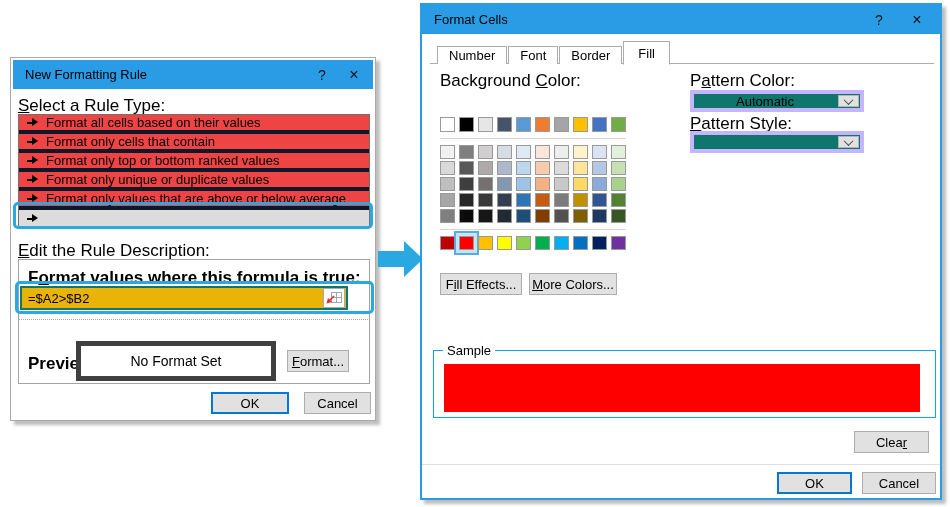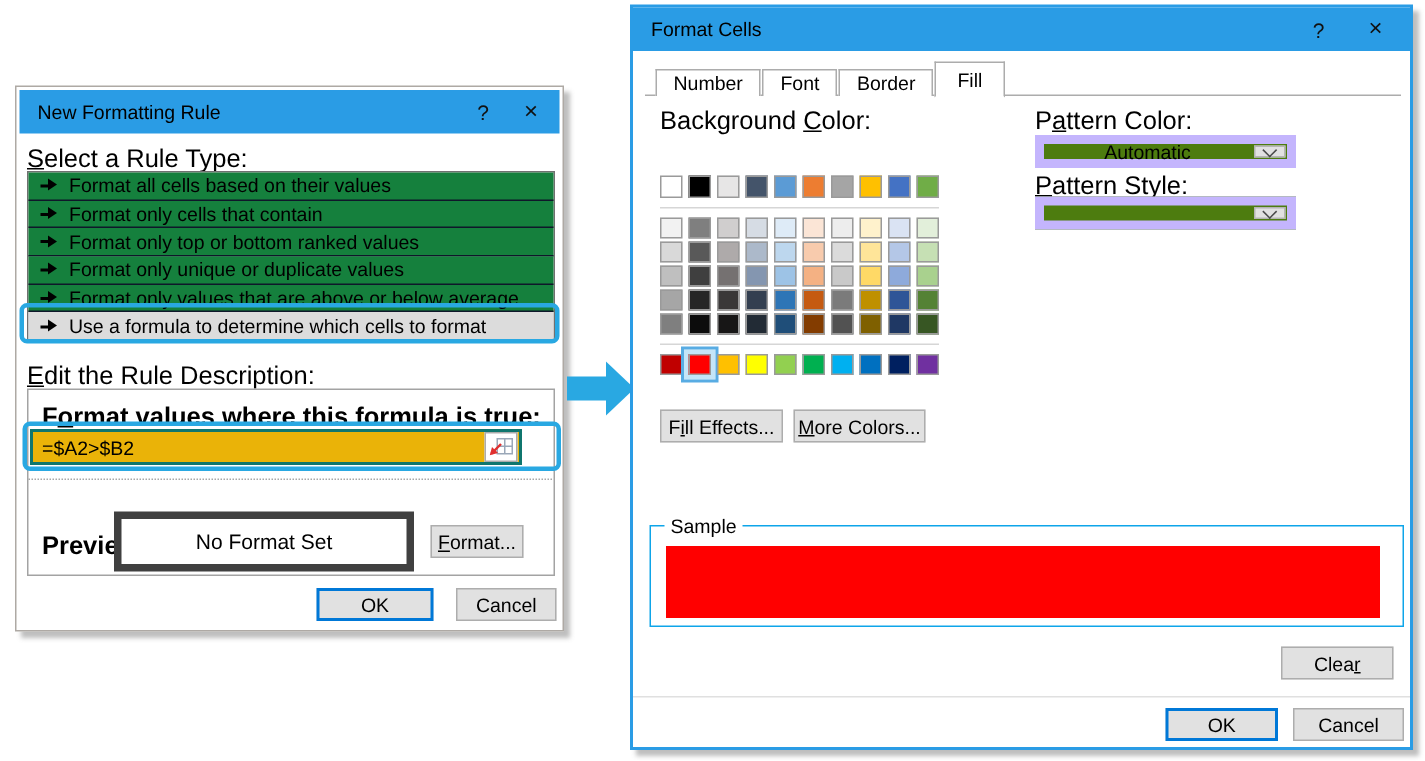--- a/index.html
+++ b/index.html
@@ -21,21 +21,21 @@
   u{text-decoration:underline;}
 
   .btn{position:absolute;display:flex;align-items:center;justify-content:center;background:#E1E1E1;border:1px solid #ADADAD;font-size:13px;height:22px;}
   .btn.default{border:2px solid var(--btn-blue);}
 
   
   .dlg-left{left:10px;top:57px;width:366px;height:364px;border:1px solid #AEA9A4;box-shadow:4px 4px 3px rgba(110,110,110,0.45);}
   .dlg-left .titlebar{left:2px;right:2px;top:2px;height:29px;}
   .lbl{position:absolute;font-size:17px;white-space:nowrap;}
   .rule-list{position:absolute;left:7px;top:56px;width:352px;height:114px;border:1px solid #707070;background:#fff;display:flex;flex-direction:column;}
-  .rule-item{height:19px;display:flex;align-items:center;padding-left:8px;border-bottom:1px solid #0f172a;background:#15803d;}
+  .rule-item{height:19px;display:flex;align-items:center;padding-left:8px;border-bottom:4px solid #0f172a;background:#ef4444;}
   .rule-item:last-child{border-bottom:none;}
   .rule-item.selected{background:#DCDCDC;}
   .bullet{position:relative;width:13px;height:9px;margin-right:6px;flex:none;}
   .bullet::before{content:"";position:absolute;left:0;top:3.5px;width:6px;height:2px;background:#000;}
   .bullet::after{content:"";position:absolute;left:5px;top:0;width:0;height:0;border-left:6px solid #000;border-top:4.5px solid transparent;border-bottom:4.5px solid transparent;}
   .annotation{position:absolute;border:3px solid var(--hl);border-radius:5px;background:transparent;pointer-events:none;}
   .ann-rule{left:2px;top:144px;width:360px;height:27px;}
   .groupbox{position:absolute;border:1px solid #A3A3A3;background:#fff;}
   .gb-edit{left:7px;top:201px;width:352px;height:125px;}
   .formula-wrap{position:absolute;left:9px;top:228px;width:328px;height:24px;border:2px solid #0f766e;background:#eab308;display:flex;align-items:center;}
@@ -57,21 +57,21 @@
   .tab{height:18px;padding:0 11px;display:flex;align-items:center;font-size:13px;background:#fff;border:1px solid #ACACAC;border-bottom:none;margin-right:1px;position:relative;margin-top:32px;}
   .tab.active{height:24px;padding:0 14px;z-index:2;background:#fff;border:1px solid #ACACAC;border-bottom:1px solid #fff;margin-bottom:-1px;}
   .nocolor-btn{position:absolute;left:18px;top:89px;width:180px;height:21px;border:1px solid #707070;background:#fff;display:flex;align-items:center;justify-content:center;font-size:13px;}
   .palette{position:absolute;left:18px;top:112px;width:186px;}
   .sw-row{display:flex;gap:4px;}
   .sw{width:15px;height:14px;border:1px solid var(--swatch-border);position:relative;flex:none;}
   .theme-row .sw{height:15px;}
   .pal-sep{border-top:1px solid #D6D6D6;margin:6px 0 6px 0;width:186px;}
   .variant-rows{display:flex;flex-direction:column;gap:2px;}
   .sw.sel{outline:2px solid #58ACE3;outline-offset:3px;box-shadow:0 0 0 3px #C4E5F8;}
-  .combo{position:absolute;width:174px;height:22px;border:6px solid #c4b5fd;background:#4d7c0f;}
+  .combo{position:absolute;width:174px;height:22px;border:4px solid #c4b5fd;background:#0f766e;}
   .combo .val{position:absolute;left:0;right:24px;top:0;bottom:0;display:flex;align-items:center;justify-content:center;font-size:13px;}
   .combo-btn{position:absolute;right:1px;top:1px;bottom:1px;width:21px;background:#E1E1E1;border:1px solid #B4B4B4;display:flex;align-items:center;justify-content:center;}
   .chev{width:7px;height:7px;border-right:1.6px solid #4A4A4A;border-bottom:1.6px solid #4A4A4A;transform:rotate(45deg) translate(-1px,-1px);}
   .gb-sample{left:11px;top:345px;width:503px;height:68px;border:1px solid #0ea5e9;}
   .gb-caption{position:absolute;left:9px;top:-8px;background:#fff;padding:0 4px;font-size:13px;}
   .sample-swatch{position:absolute;left:10px;top:13px;width:476px;height:48px;background:#FF0000;}
   .footer-sep{position:absolute;left:0;right:0;top:459px;border-top:1px solid #E0E0E0;}
   .bold{font-weight:bold;}
 </style>
 </head>
@@ -104,21 +104,20 @@
         <div class="rule-item">
           <span class="bullet"></span>
           <span>Format only unique or duplicate values</span>
         </div>
         <div class="rule-item">
           <span class="bullet"></span>
           <span>Format only values that are above or below average</span>
         </div>
         <div class="rule-item selected">
           <span class="bullet"></span>
-          <span>Use a formula to determine which cells to format</span>
         </div>
       </div>
     <div class="annotation ann-rule"></div>
 
     <span class="lbl" style="left:7px;top:183px;"><span></span><u>E</u><span>dit the Rule Description:</span></span>
 
     <div class="groupbox gb-edit"></div>
 
     <span class="lbl bold" style="left:17px;top:210px;"><span>F</span><u>o</u><span>rmat values where this formula is true:</span></span>
 

